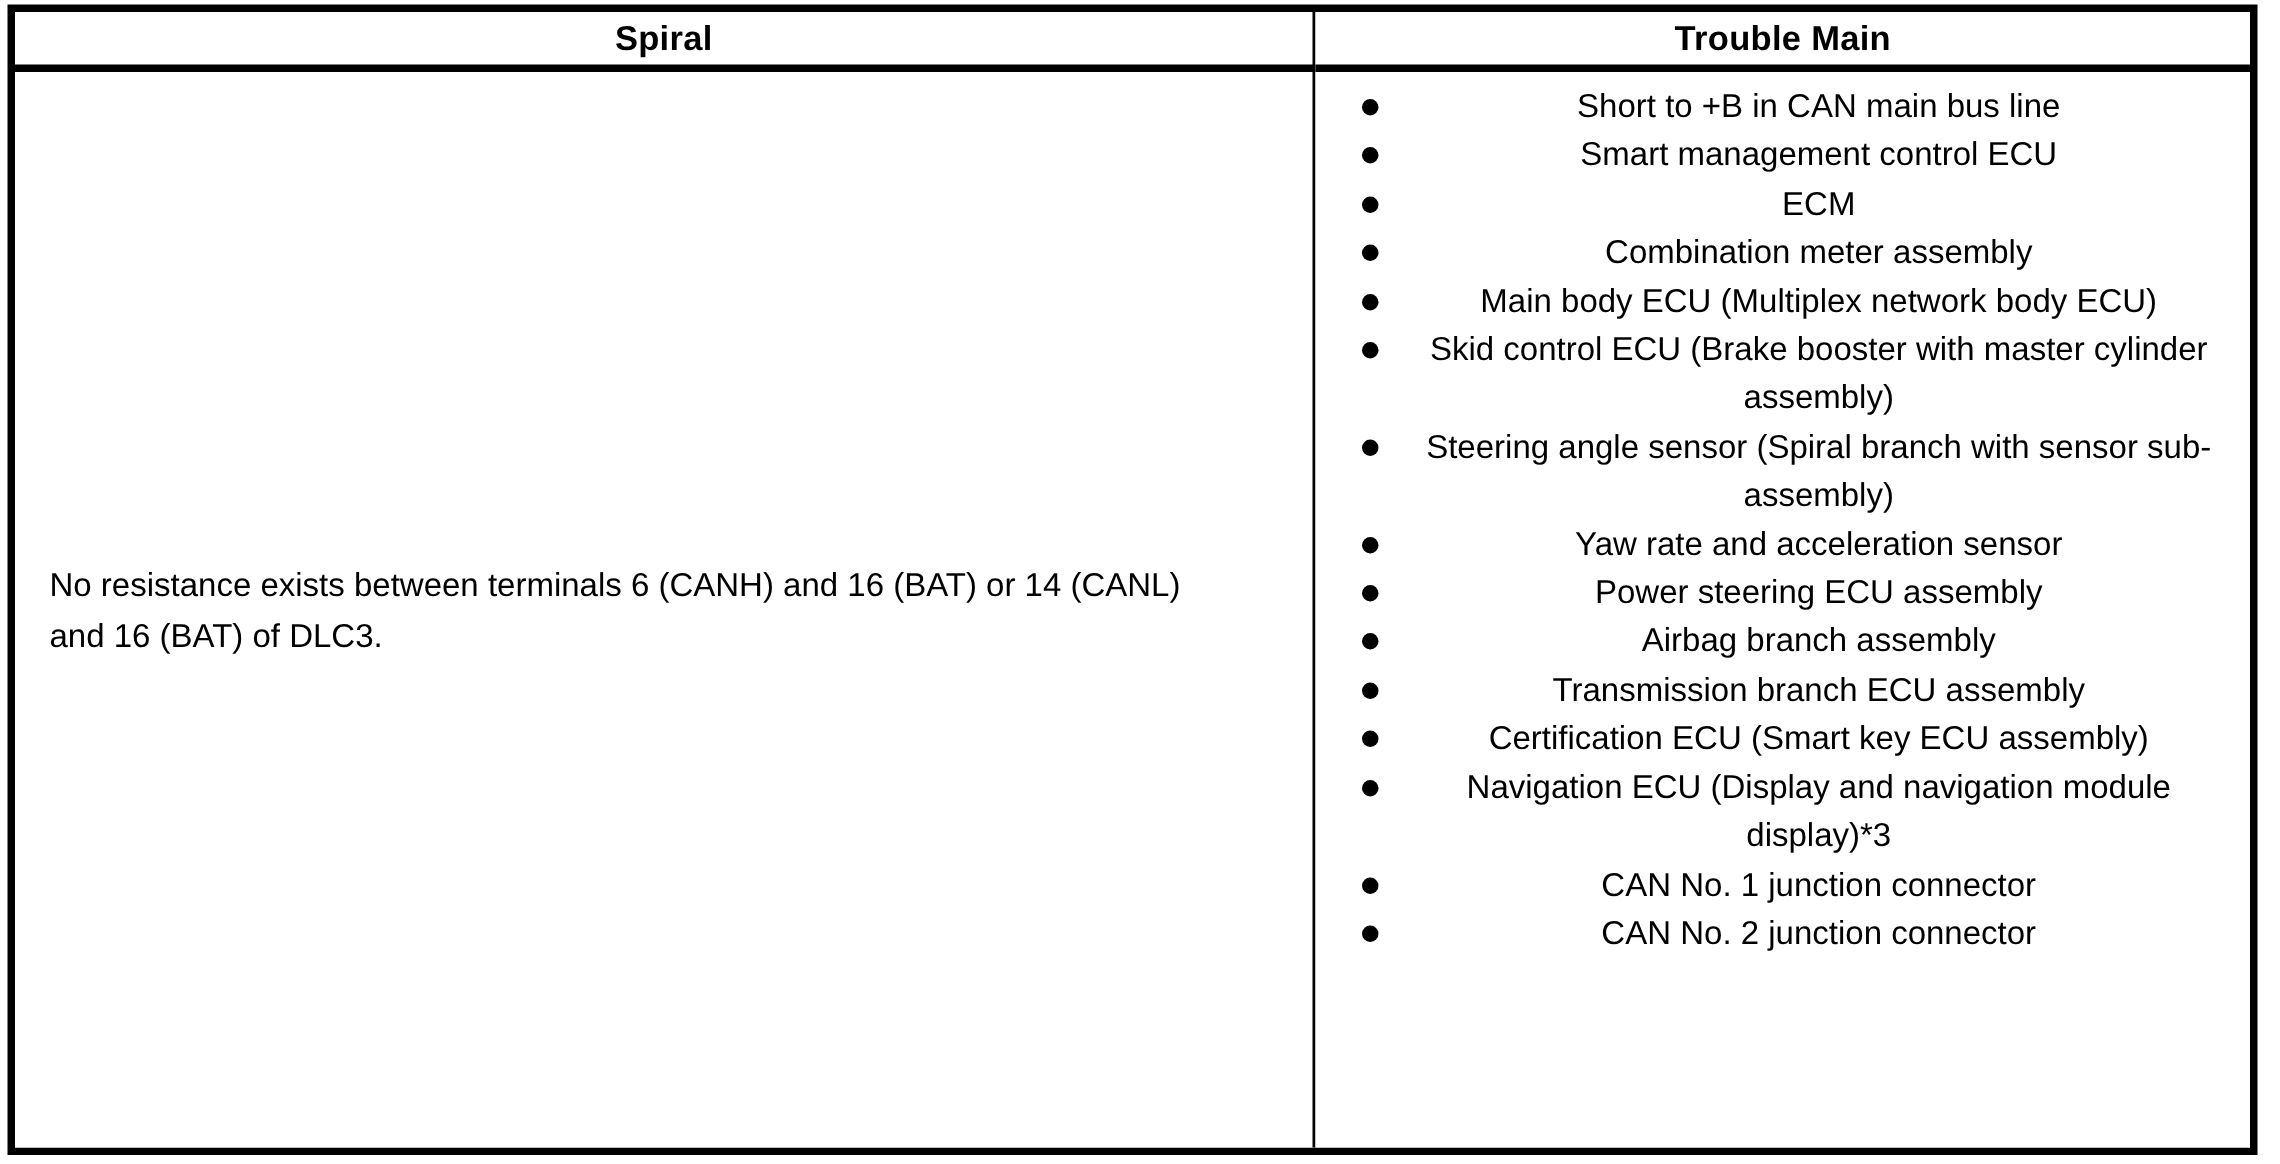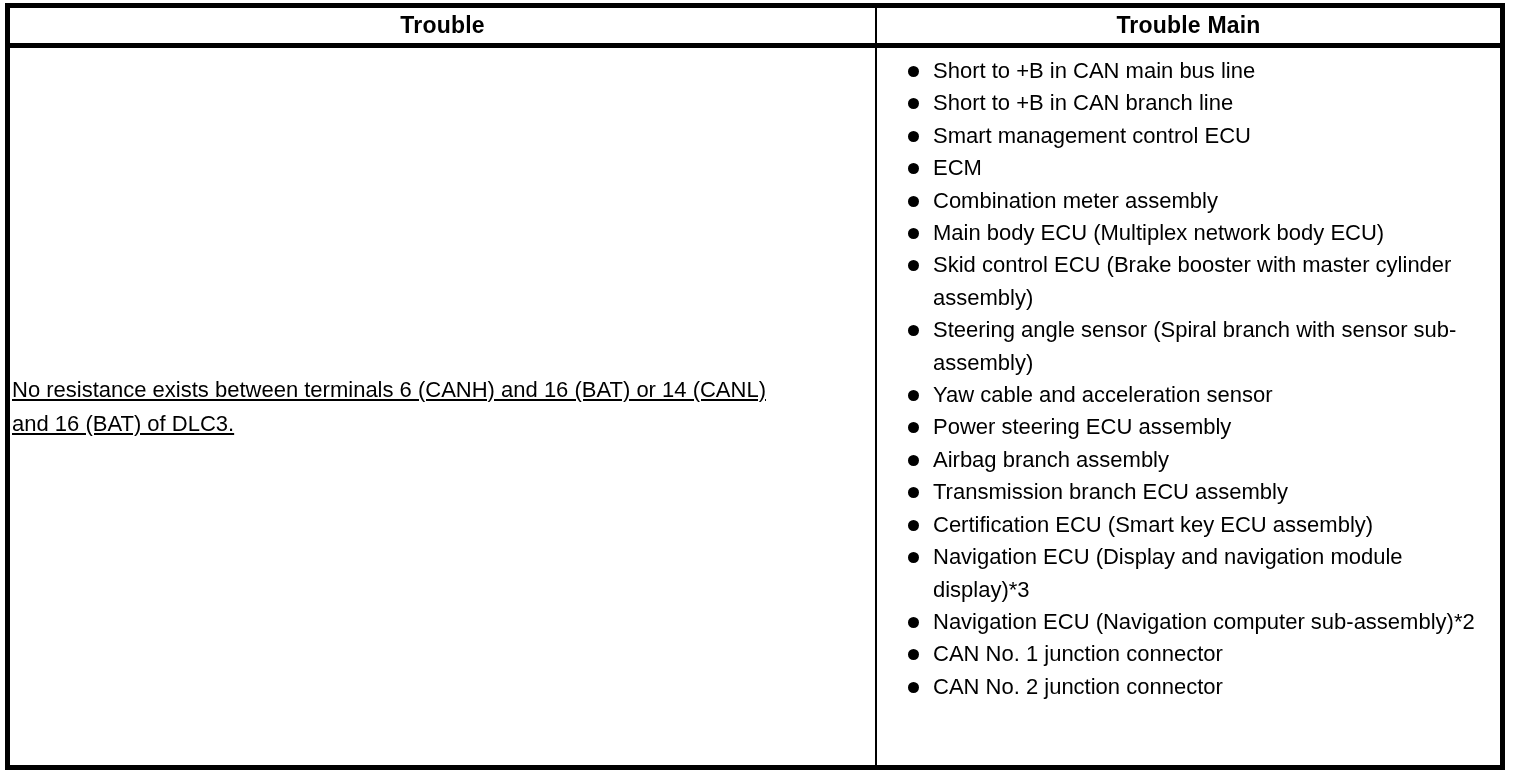--- a/index.html
+++ b/index.html
@@ -43,30 +43,30 @@
     font-weight: bold;
     font-size: 23px;
     letter-spacing: 0.2px;
   }
   .cell.body.left {
     display: flex;
     align-items: center;
   }
   .symptom-text {
     margin: 0;
-    padding-left: 2px;
+    padding-left: 23px;
     max-width: 768px;
     font-size: 22px;
     line-height: 34px;
-    text-decoration: underline;
   }
   .trouble-list {
     margin: 0;
     padding: 7px 8px 0 31px;
     list-style: none;
+    text-align: center;
   }
   .trouble-list li {
     position: relative;
     padding-left: 25px;
     font-size: 22px;
     line-height: 32.4px;
   }
   .trouble-list li::before {
     content: "";
     position: absolute;
@@ -77,43 +77,41 @@
     background: #000000;
     border-radius: 50%;
   }
 </style>
 </head>
 <body>
 
 <div class="page">
   <div class="doc-table">
     <div class="cell header left">
-      <span>Trouble</span>
+      <span>Spiral</span>
     </div>
     <div class="cell header">
       <span>Trouble Main</span>
     </div>
     <div class="cell body left">
       <p class="symptom-text">No resistance exists between terminals 6 (CANH) and 16 (BAT) or 14 (CANL) and 16 (BAT) of DLC3.</p>
     </div>
     <div class="cell body">
       <ul class="trouble-list">
           <li>Short to +B in CAN main bus line</li>
-          <li>Short to +B in CAN branch line</li>
           <li>Smart management control ECU</li>
           <li>ECM</li>
           <li>Combination meter assembly</li>
           <li>Main body ECU (Multiplex network body ECU)</li>
           <li>Skid control ECU (Brake booster with master cylinder assembly)</li>
           <li>Steering angle sensor (Spiral branch with sensor sub-assembly)</li>
-          <li>Yaw cable and acceleration sensor</li>
+          <li>Yaw rate and acceleration sensor</li>
           <li>Power steering ECU assembly</li>
           <li>Airbag branch assembly</li>
           <li>Transmission branch ECU assembly</li>
           <li>Certification ECU (Smart key ECU assembly)</li>
           <li>Navigation ECU (Display and navigation module display)*3</li>
-          <li>Navigation ECU (Navigation computer sub-assembly)*2</li>
           <li>CAN No. 1 junction connector</li>
           <li>CAN No. 2 junction connector</li>
         </ul>
     </div>
   </div>
 </div>
 
 </body></html>

